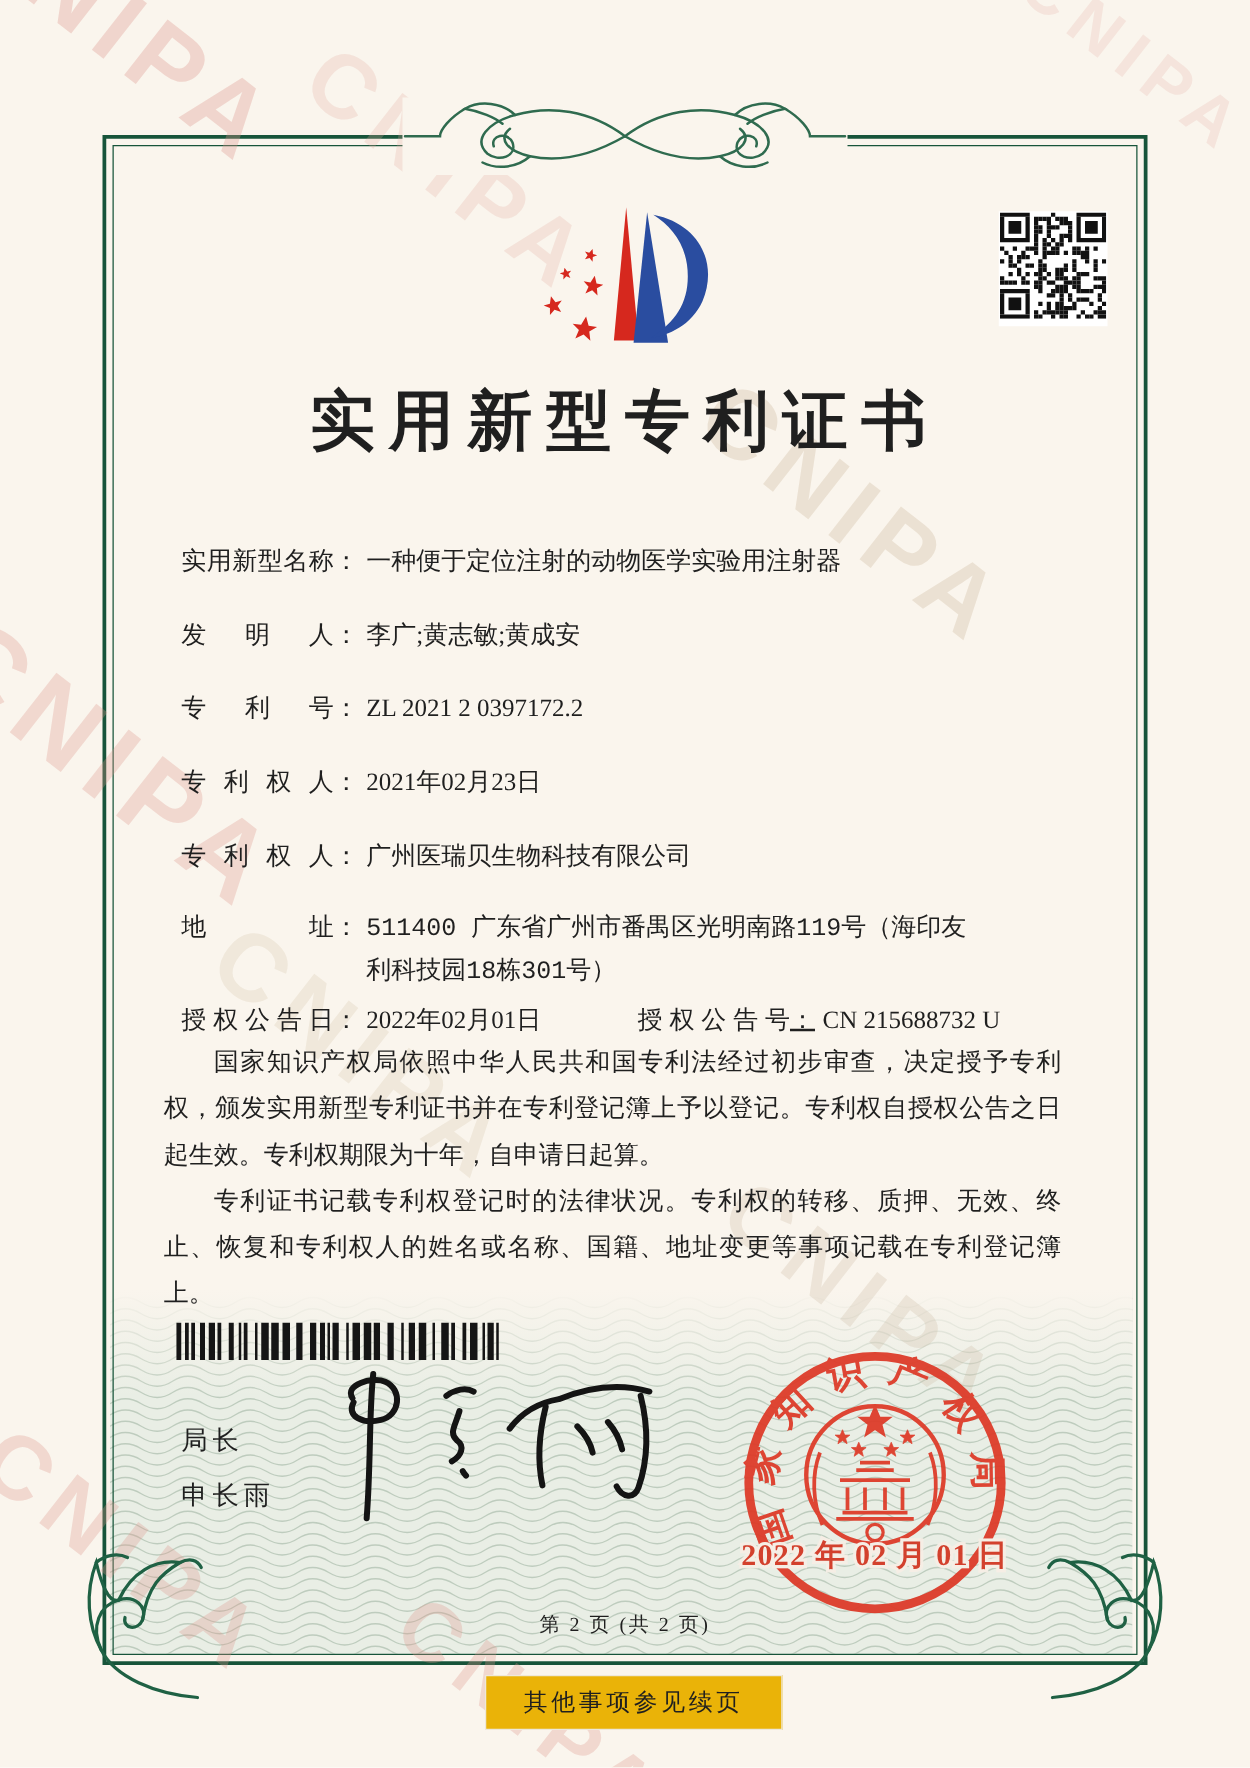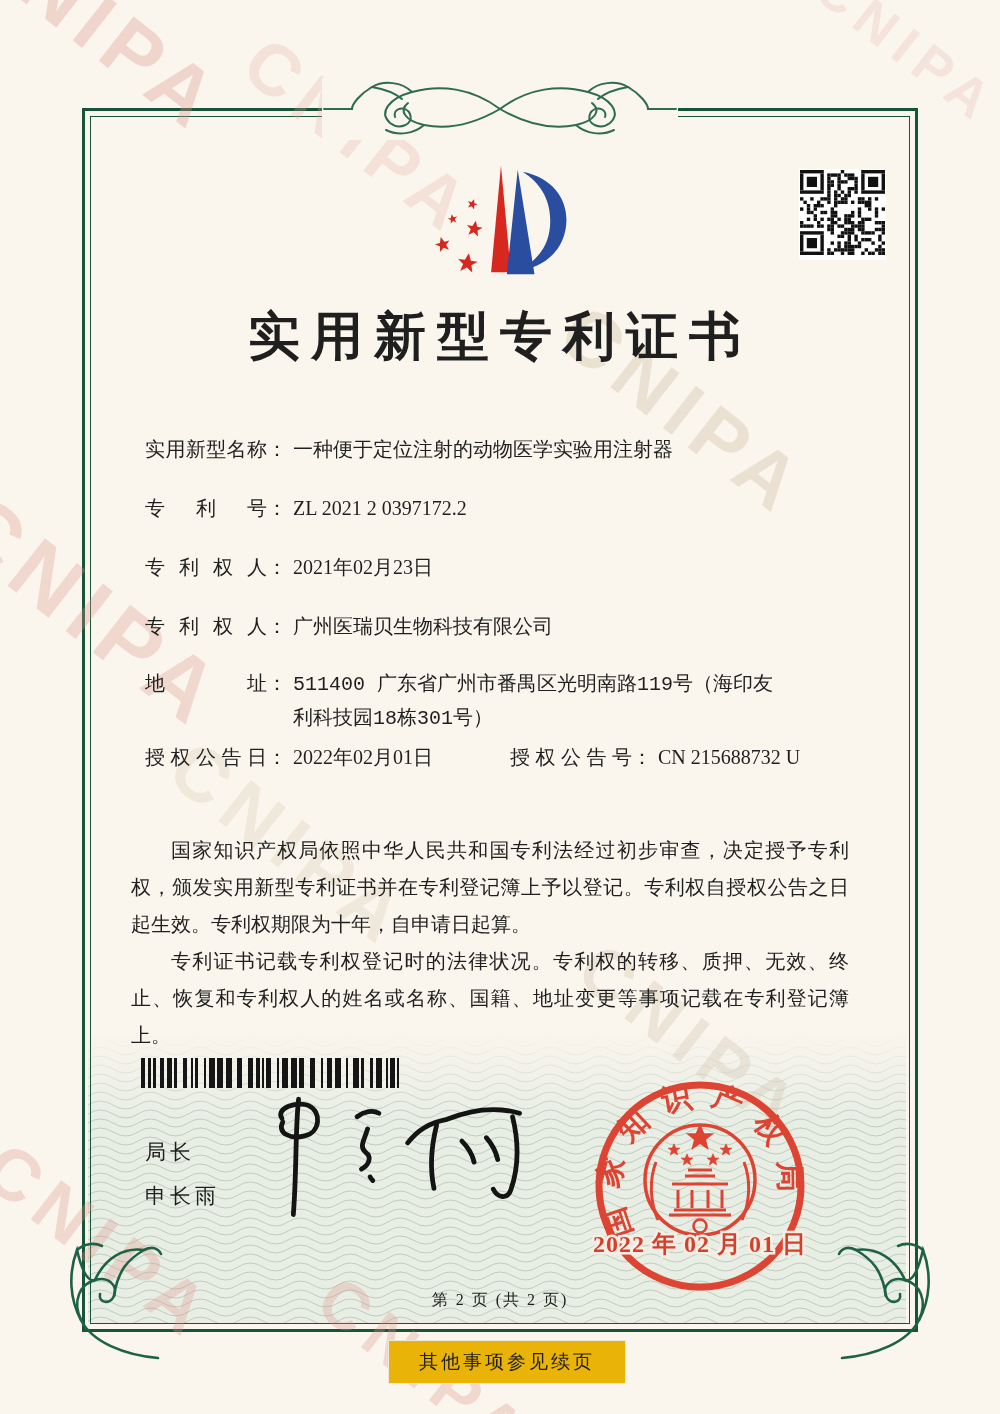--- a/index.html
+++ b/index.html
@@ -34,21 +34,21 @@
   .title{position:absolute;left:0;top:302px;width:100%;text-align:center;
       font-size:52px;font-weight:bold;letter-spacing:11px;z-index:4;}
   
   .fields{position:absolute;left:145px;top:432px;width:730px;z-index:4;font-size:20px;}
   .frow{margin-bottom:25px;line-height:34px;}
   .flabel{display:inline-block;width:122px;text-align:justify;text-align-last:justify;
       vertical-align:top;}
   .fcolon{vertical-align:top;}
   .fvalue{display:inline-block;max-width:540px;margin-left:6px;vertical-align:top;}
   .grant-row{position:relative;margin-top:-2px;}
-  .grant-right{position:absolute;left:365px;top:0;white-space:nowrap;}
+  .grant-right{position:absolute;left:365px;top:0;white-space:nowrap;text-decoration:underline;}
   
   .bodytext{position:absolute;left:131px;top:832px;width:718px;z-index:4;
       font-size:20px;line-height:37px;text-align:justify;}
   .bodytext p{margin:0;text-indent:2em;}
   
   .barcode{position:absolute;left:141px;top:1058px;z-index:4;}
   .sig-label{position:absolute;left:145px;z-index:4;font-size:21px;letter-spacing:4px;}
   .signature{position:absolute;left:268px;top:1092px;z-index:5;}
   .seal{position:absolute;left:588px;top:1074px;z-index:5;}
   .page-no{position:absolute;left:0;top:1290px;width:100%;text-align:center;
@@ -392,20 +392,23 @@
       </svg>
   </div>
 
   <div class="title">实用新型专利证书</div>
 
   <div class="fields">
     <div class="frow">
       <span class="flabel">实用新型名称</span><span class="fcolon">：</span><span class="fvalue">一种便于定位注射的动物医学实验用注射器</span>
     </div>
     <div class="frow">
+      <span class="flabel">发明人</span><span class="fcolon">：</span><span class="fvalue">李广;黄志敏;黄成安</span>
+    </div>
+    <div class="frow">
       <span class="flabel">专利号</span><span class="fcolon">：</span><span class="fvalue">ZL 2021 2 0397172.2</span>
     </div>
     <div class="frow">
       <span class="flabel">专利权人</span><span class="fcolon">：</span><span class="fvalue">2021年02月23日</span>
     </div>
     <div class="frow">
       <span class="flabel">专利权人</span><span class="fcolon">：</span><span class="fvalue">广州医瑞贝生物科技有限公司</span>
     </div>
     <div class="frow" style="margin-bottom:6px;font-family:Liberation Mono, monospace;">
       <span class="flabel">地址</span><span class="fcolon">：</span><span class="fvalue" style="max-width:500px;">511400 广东省广州市番禺区光明南路119号（海印友利科技园18栋301号）</span>

